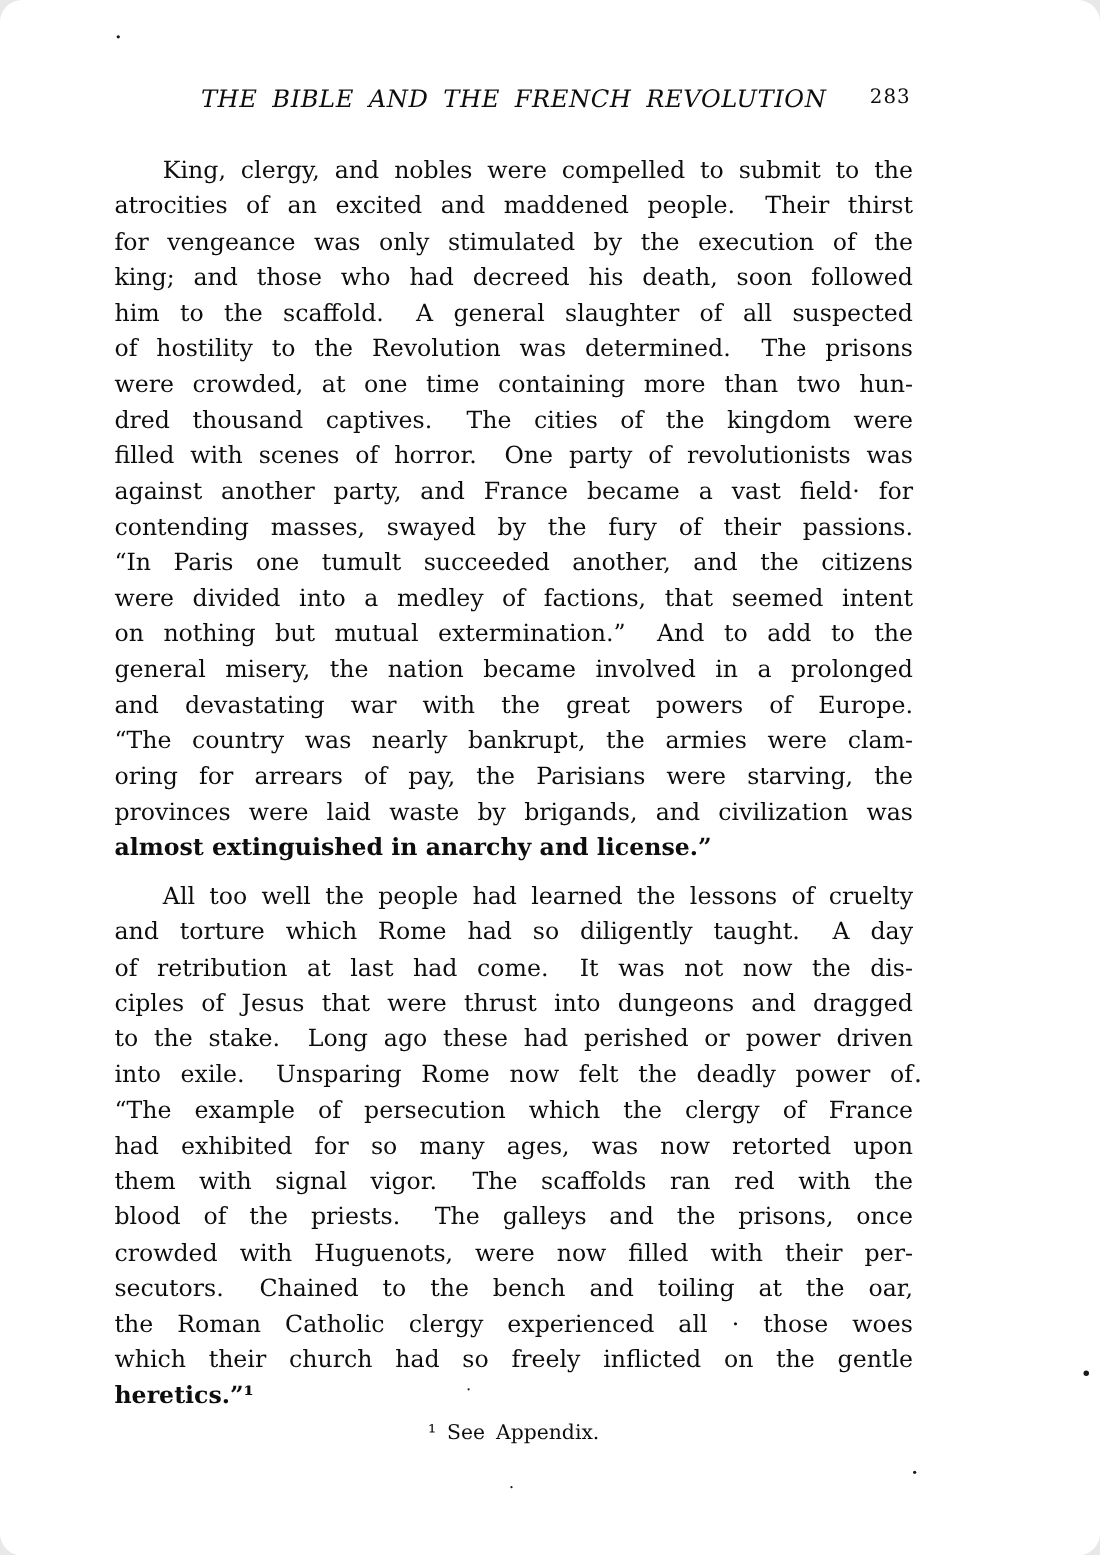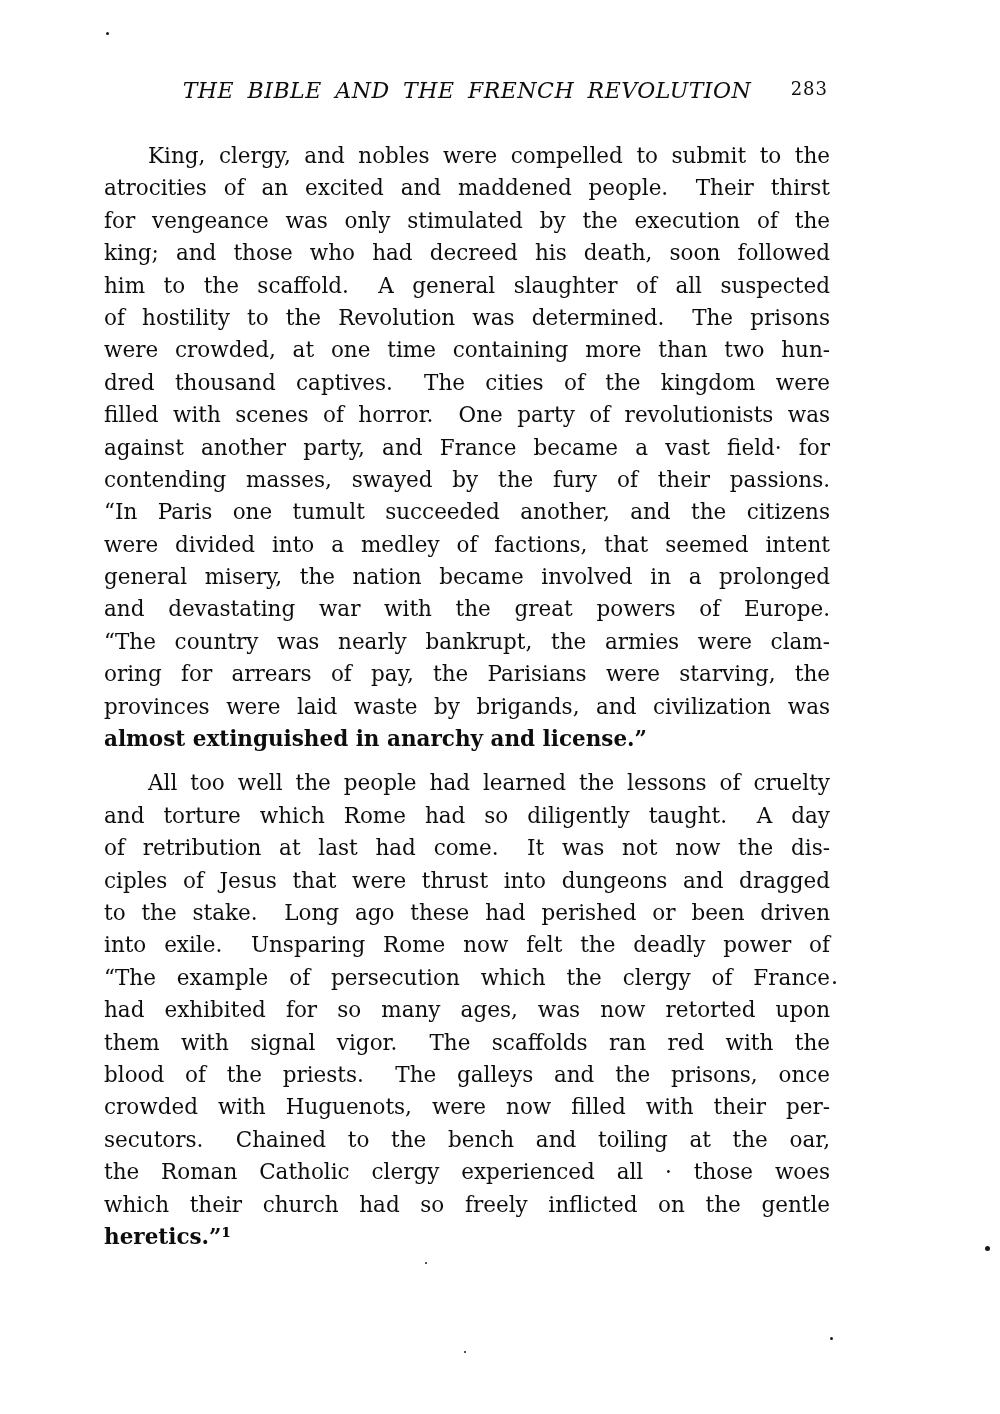--- a/index.html
+++ b/index.html
@@ -5,20 +5,21 @@
   html, body { margin: 0; padding: 0; background: #e8e8e8; }
   .page {
     position: relative;
     width: 1000px;
     height: 1414px;
     background: #ffffff;
     margin: 0 auto;
     overflow: hidden;
     font-family: "DejaVu Serif", "Liberation Serif", serif;
     color: #0d0d0d;
+    border-radius: 20px;
   }
   
   .running-head {
     position: absolute;
     top: 78px;
     left: 104px;
     width: 726px;
     height: 30px;
   }
   .head-title {
@@ -98,48 +99,50 @@
       <div class="ln j">king; and those who had decreed his death, soon followed</div>
       <div class="ln j">him to the scaffold.  A general slaughter of all suspected</div>
       <div class="ln j">of hostility to the Revolution was determined.  The prisons</div>
       <div class="ln j">were crowded, at one time containing more than two hun-</div>
       <div class="ln j">dred thousand captives.  The cities of the kingdom were</div>
       <div class="ln j">filled with scenes of horror.  One party of revolutionists was</div>
       <div class="ln j">against another party, and France became a vast field· for</div>
       <div class="ln j">contending masses, swayed by the fury of their passions.</div>
       <div class="ln j">“In Paris one tumult succeeded another, and the citizens</div>
       <div class="ln j">were divided into a medley of factions, that seemed intent</div>
+      <div class="ln j">on nothing but mutual extermination.”  And to add to the</div>
       <div class="ln j">general misery, the nation became involved in a prolonged</div>
       <div class="ln j">and devastating war with the great powers of Europe.</div>
       <div class="ln j">“The country was nearly bankrupt, the armies were clam-</div>
       <div class="ln j">oring for arrears of pay, the Parisians were starving, the</div>
       <div class="ln j">provinces were laid waste by brigands, and civilization was</div>
       <div class="ln j last">almost extinguished in anarchy and license.”</div>
     </div>
 
     <div class="para">
       <div class="ln j i">All too well the people had learned the lessons of cruelty</div>
       <div class="ln j">and torture which Rome had so diligently taught.  A day</div>
       <div class="ln j">of retribution at last had come.  It was not now the dis-</div>
       <div class="ln j">ciples of Jesus that were thrust into dungeons and dragged</div>
-      <div class="ln j">to the stake.  Long ago these had perished or been driven</div>
+      <div class="ln j">to the stake.  Long ago these had perished or power driven</div>
       <div class="ln j">into exile.  Unsparing Rome now felt the deadly power of</div>
       <div class="ln j">“The example of persecution which the clergy of France</div>
       <div class="ln j">had exhibited for so many ages, was now retorted upon</div>
       <div class="ln j">them with signal vigor.  The scaffolds ran red with the</div>
       <div class="ln j">blood of the priests.  The galleys and the prisons, once</div>
       <div class="ln j">crowded with Huguenots, were now filled with their per-</div>
       <div class="ln j">secutors.  Chained to the bench and toiling at the oar,</div>
       <div class="ln j">the Roman Catholic clergy experienced all · those woes</div>
       <div class="ln j">which their church had so freely inflicted on the gentle</div>
       <div class="ln j last">heretics.”¹</div>
     </div>
 
   </div>
 
+  <div class="footnote">¹ See Appendix.</div>
 
   <div class="speck" style="left:106px; top:32px; width:3px; height:3px;"></div>
   <div class="speck" style="left:833px; top:981px; width:3px; height:3px;"></div>
   <div class="speck" style="left:985px; top:1246px; width:5px; height:5px;"></div>
   <div class="speck" style="left:425px; top:1262px; width:2px; height:2px;"></div>
   <div class="speck" style="left:830px; top:1337px; width:3px; height:3px;"></div>
   <div class="speck" style="left:464px; top:1351px; width:2px; height:2px;"></div>
 
 </div>
 

